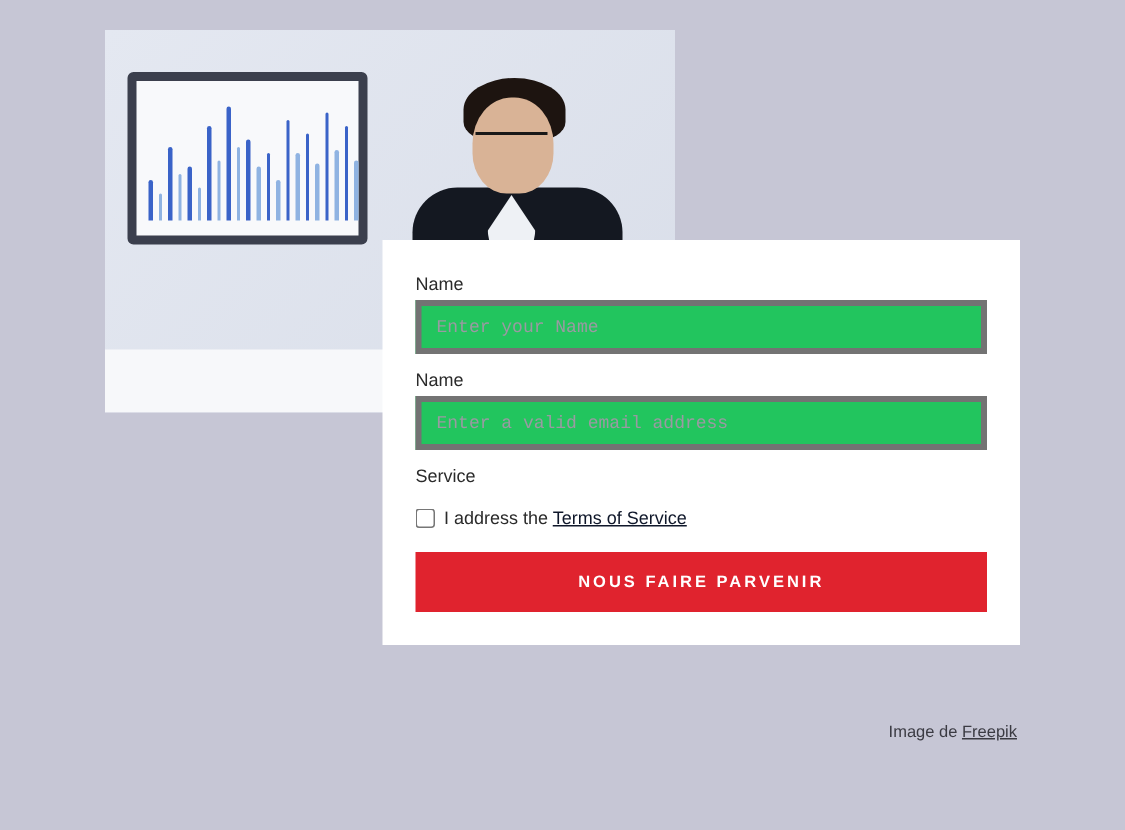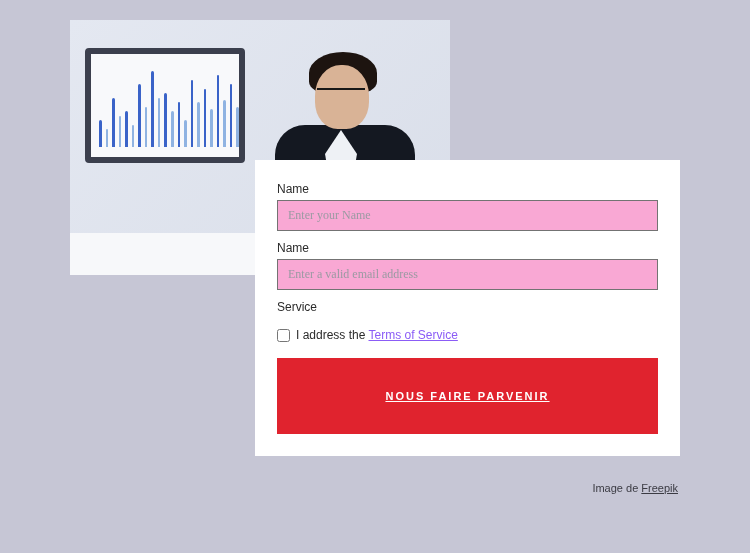--- a/index.html
+++ b/index.html
@@ -102,26 +102,26 @@
   .field-label {
     font-size: 12px;
     color: #2b2b2b;
     margin-bottom: 4px;
     margin-top: 10px;
     display: block;
   }
   .field-label.first { margin-top: 0; }
   .text-input {
     width: 100%;
-    background: #f9a8d4;
-    border: 1px solid #737373;
+    background: #22c55e;
+    border: 4px solid #737373;
     padding: 7px 10px;
     font-size: 12px;
     color: #333;
-    font-family: Liberation Serif, serif;
+    font-family: Liberation Mono, monospace;
   }
   .text-input::placeholder { color: #9a9aa2; }
   .textarea {
     width: 100%;
     background: #eeeef2;
     border: 1px solid #e2e2e8;
     padding: 7px 10px;
     font-size: 12px;
     color: #333;
     height: 78px;
@@ -131,36 +131,35 @@
   .textarea::placeholder { color: #9a9aa2; }
   .terms-row {
     display: flex;
     align-items: center;
     gap: 6px;
     margin-top: 14px;
     font-size: 12px;
     color: #2b2b2b;
   }
   .terms-row a {
-    color: #8b5cf6;
+    color: #0f172a;
     text-decoration: underline;
   }
   .submit-btn {
     width: 100%;
     margin-top: 16px;
     background: #e0232e;
     color: #fff;
     border: none;
-    padding: 32px;
+    padding: 14px;
     font-size: 11px;
     letter-spacing: 2px;
     font-weight: 600;
     cursor: pointer;
     font-family: inherit;
-    text-decoration: underline;
   }
   .credit {
     position: absolute;
     right: 72px; top: 482px;
     font-size: 11px;
     color: #3b3b43;
   }
   .credit a { color: #3b3b43; text-decoration: underline; }
 </style>
 </head>

